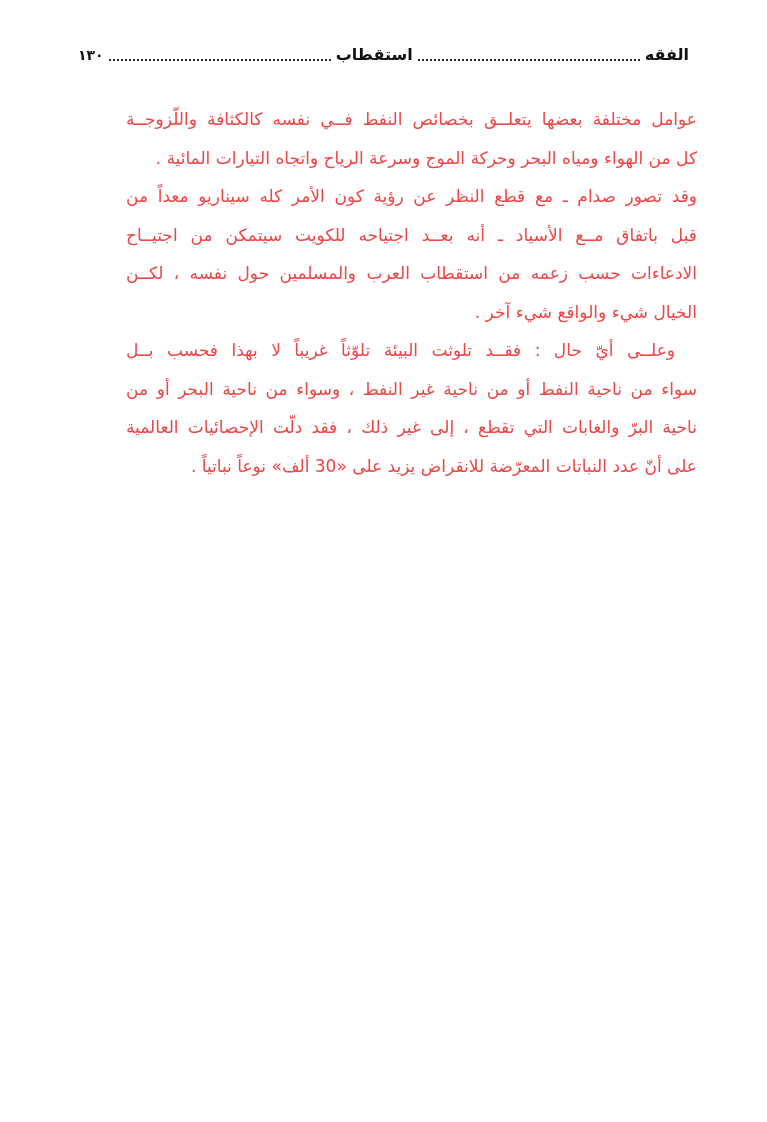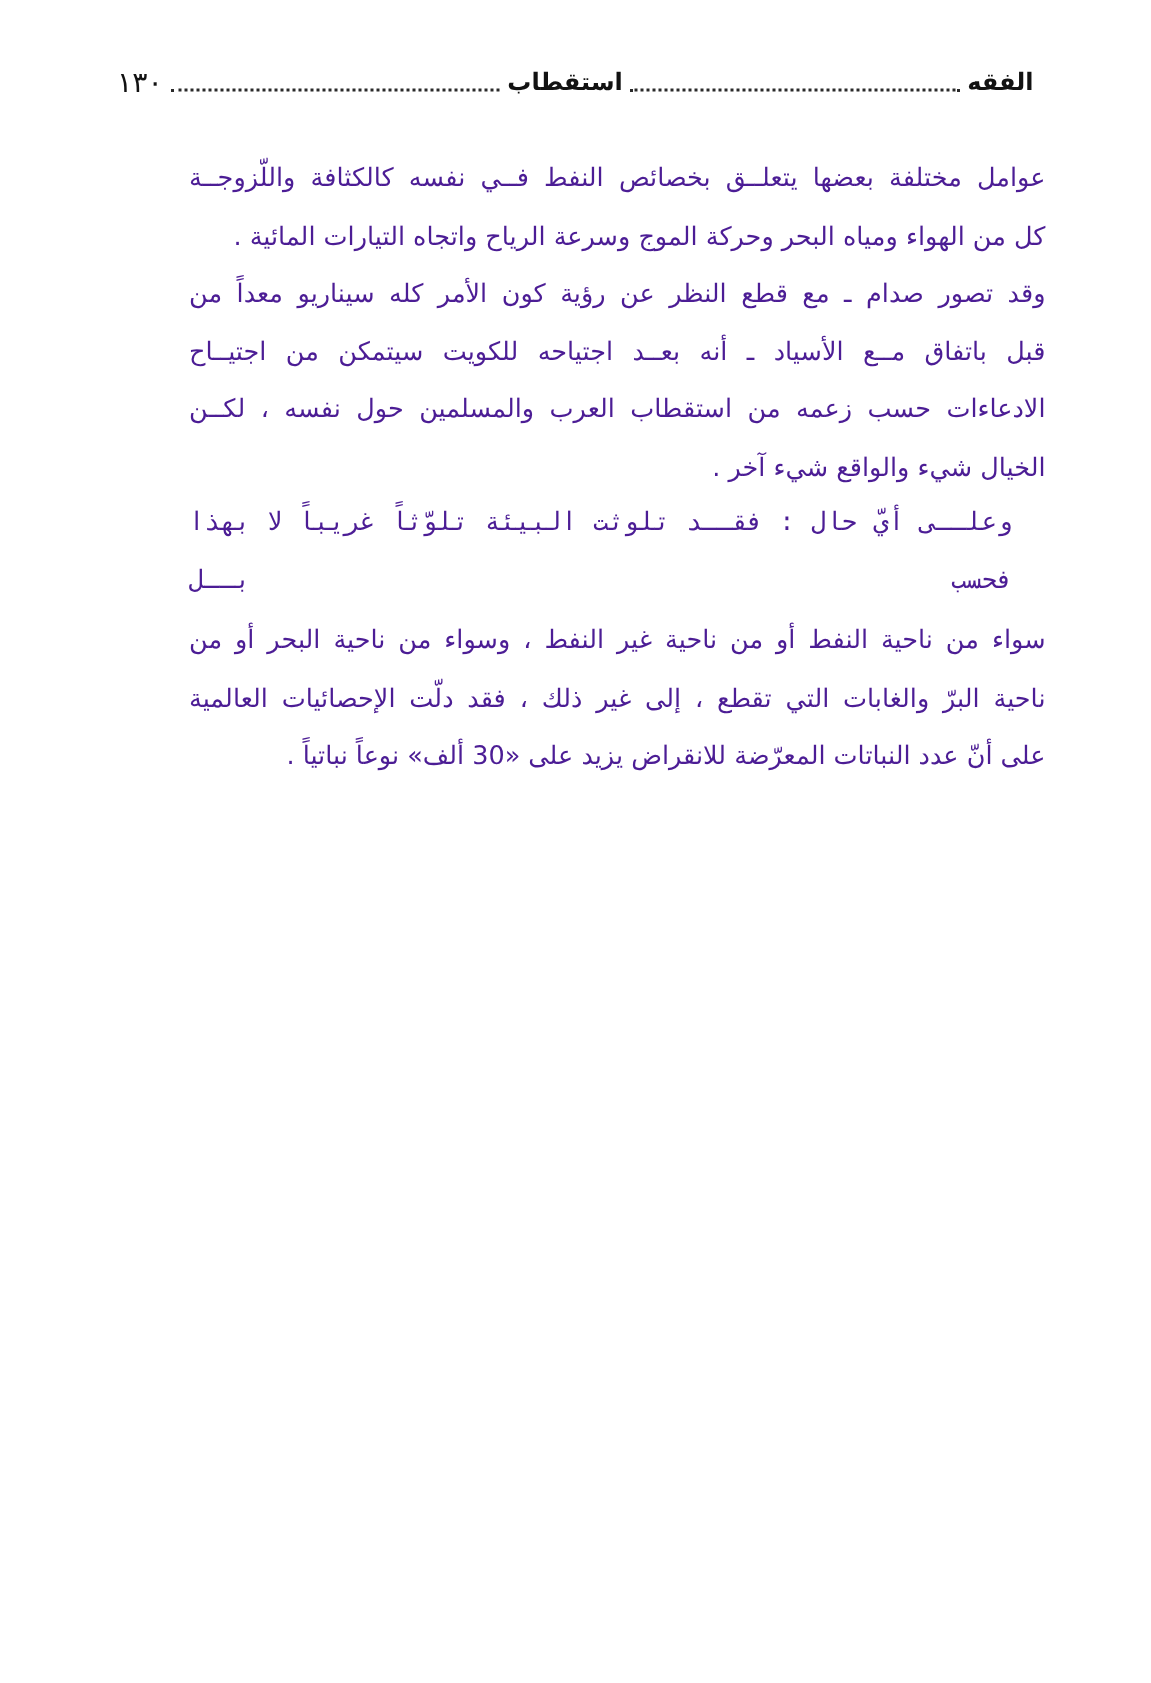--- a/index.html
+++ b/index.html
@@ -35,45 +35,44 @@
   }
   .leader {
     flex: 1 1 auto;
     height: 0;
     border-bottom: 2px dotted #2a2a2a;
     margin: 0 5px 5px 5px;
     min-width: 30px;
   }
   .page-number {
     white-space: nowrap;
-    font-weight: normal;
-    font-size: 19px;
+    font-weight: bold;
+    font-size: 14px;
   }
   
   .body-text {
     margin-top: 34px;
     font-size: 17px;
     line-height: 38.5px;
     text-align: justify;
-    color: #4c1d95;
+    color: #ef4444;
     margin-left: 48px;
   }
   .text-line {
     text-align: justify;
     text-align-last: justify;
     -moz-text-align-last: justify;
     min-height: 38.5px;
   }
   .text-line.para-end {
     text-align-last: right;
     -moz-text-align-last: right;
   }
   .text-line.indent {
     padding-right: 22px;
-    font-family: Liberation Mono, monospace;
   }
 </style>
 </head>
 <body>
 
 <div class="page">
 
   <header class="page-header">
     <span class="hdr-label">الفقه</span>
     <span class="leader"></span>

